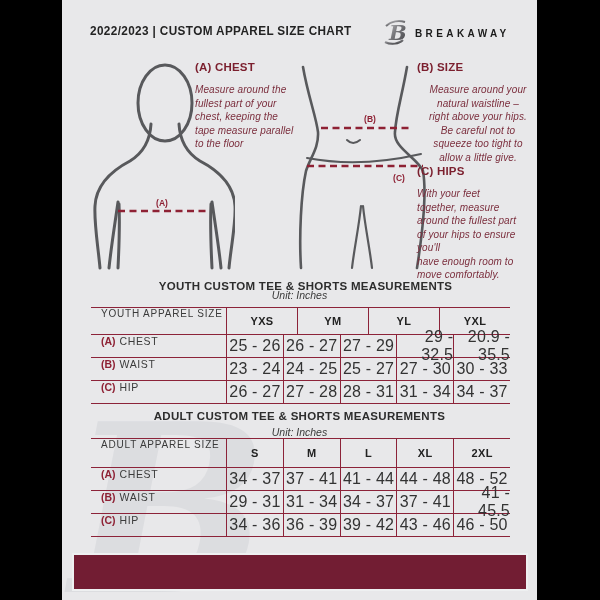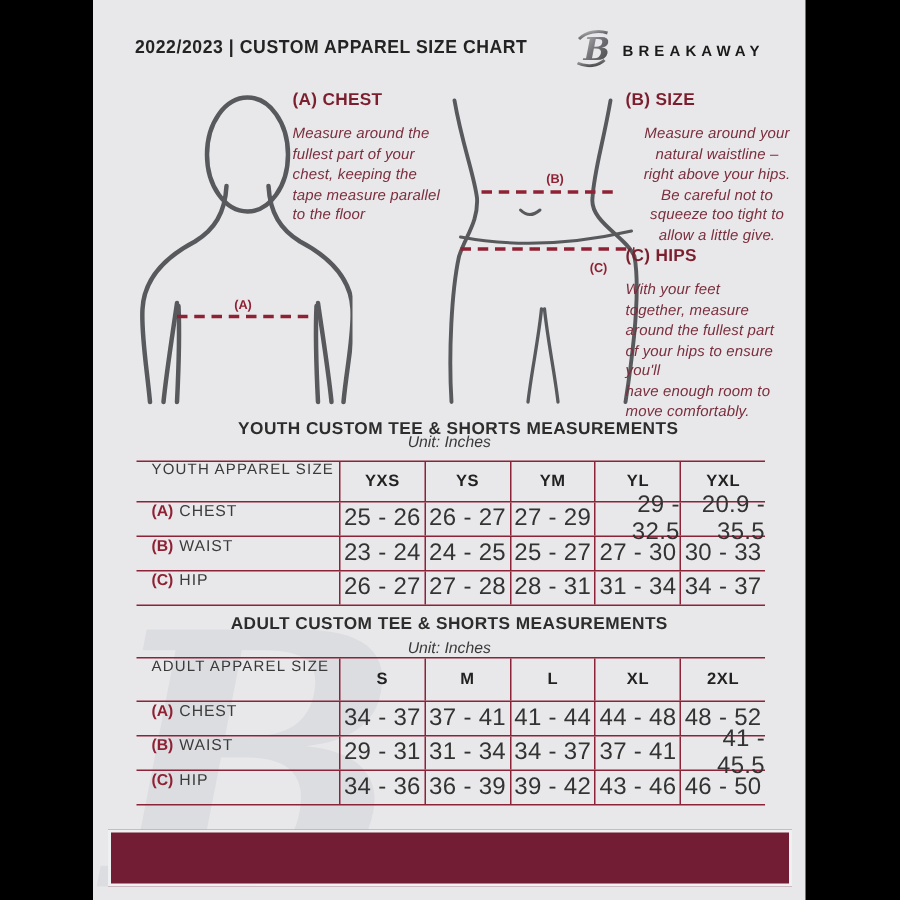--- a/index.html
+++ b/index.html
@@ -150,23 +150,20 @@
 
   <div class="size-table" style="top:307px;">
     <div class="trow hrow">
       <div class="c0">
           <span class="hdr-label">YOUTH APPAREL SIZE</span>
         </div>
       <div class="cv">
           <span class="size-name">YXS</span>
         </div>
       <div class="cv">
-          <span class="size-name">YS</span>
-        </div>
-      <div class="cv">
           <span class="size-name">YM</span>
         </div>
       <div class="cv">
           <span class="size-name">YL</span>
         </div>
       <div class="cv">
           <span class="size-name">YXL</span>
         </div>
     </div>
     <div class="trow drow">

